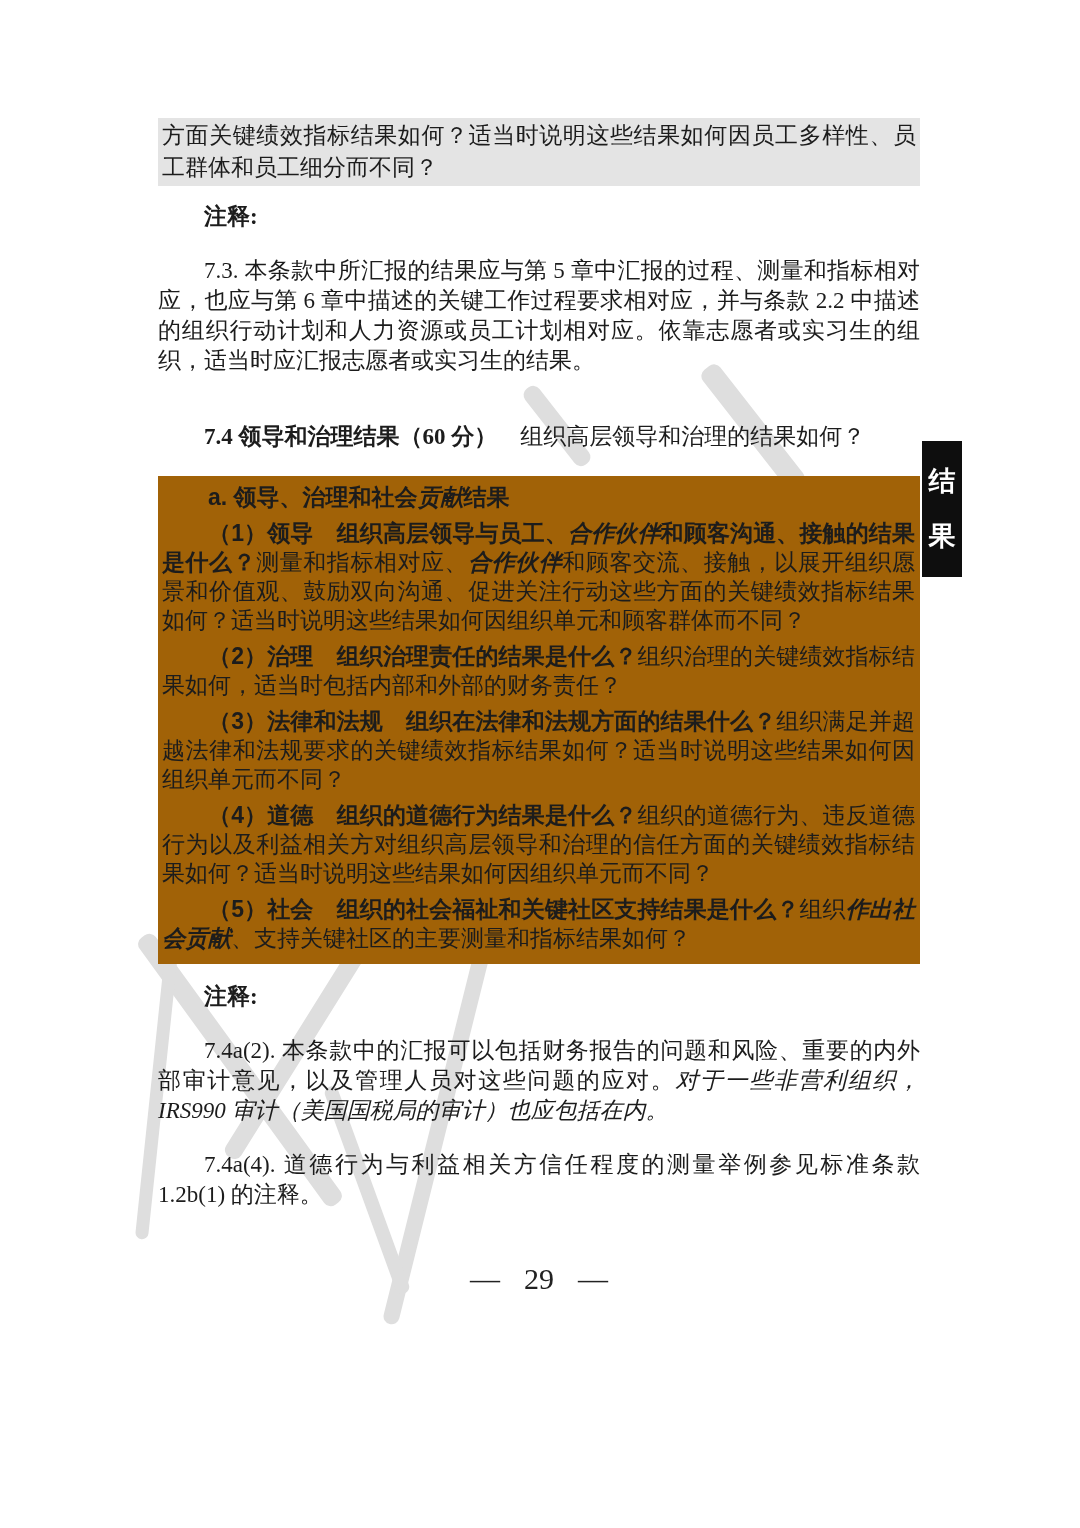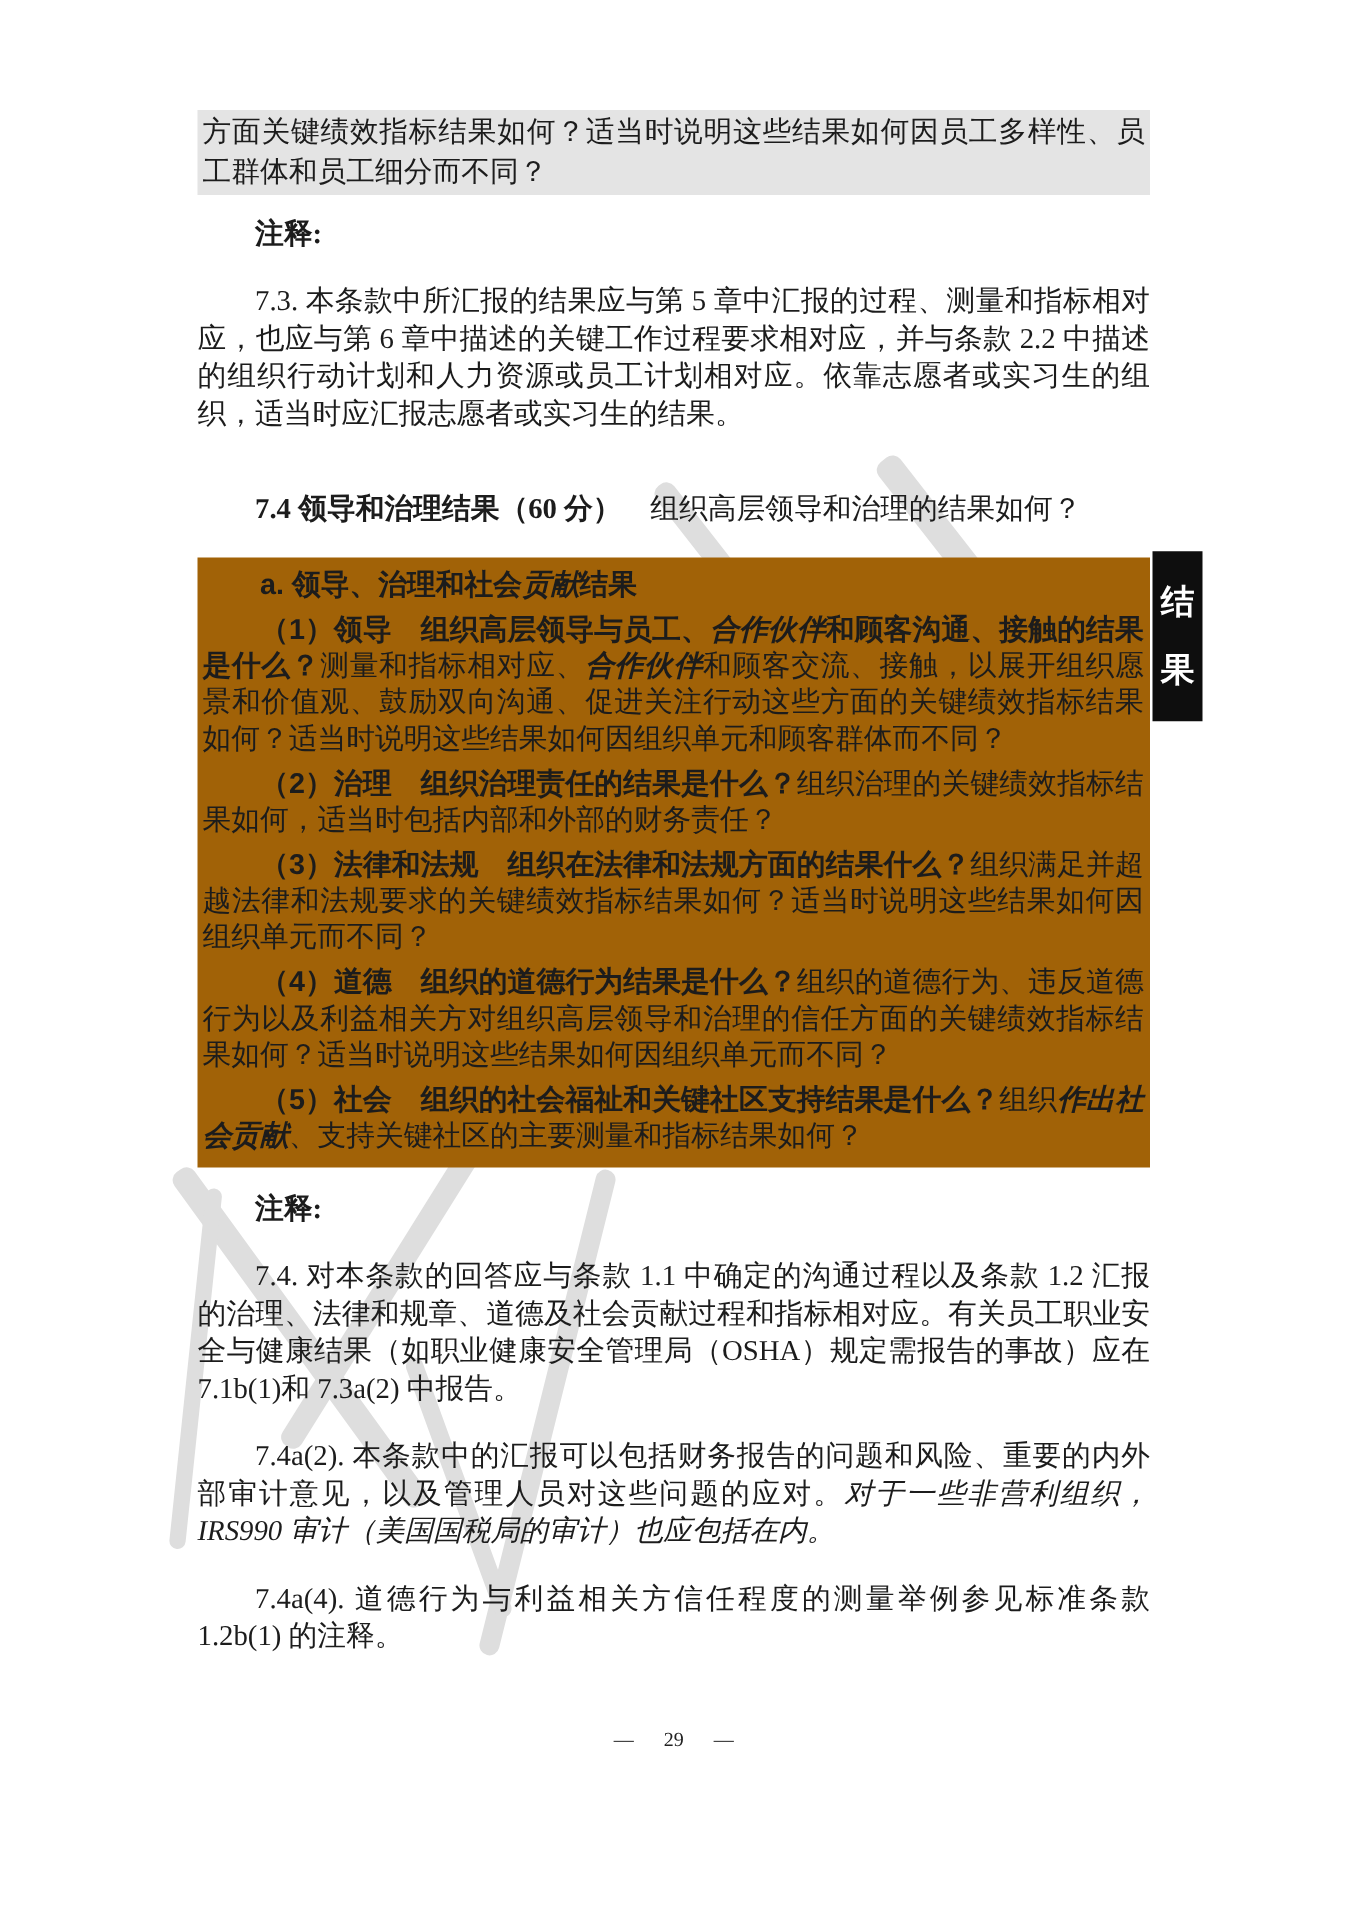--- a/index.html
+++ b/index.html
@@ -23,21 +23,21 @@
   .wm5 { left: 430px; top: 930px; width: 16px; height: 400px; transform: rotate(14deg); }
   .wm6 { left: 150px; top: 950px; width: 13px; height: 290px; transform: rotate(6deg); }
   .wm7 { left: 360px; top: 1080px; width: 14px; height: 220px; transform: rotate(-20deg); }
 
   
   .content {
     position: absolute;
     left: 158px;
     top: 0;
     width: 762px;
-    padding-top: 88px;
+    padding-top: 118px;
     z-index: 1;
     font-size: 23px;
     line-height: 30px;
     text-align: justify;
   }
   p { text-indent: 2em; }
   .hl-top {
     background: #e4e4e4;
     text-indent: 0;
     line-height: 32px;
@@ -55,21 +55,21 @@
   }
   .gray-block .item { margin-top: 7px; }
   .note-label-2 { margin-top: 18px; }
   .b  { font-weight: bold; }
   .bi { font-weight: bold; font-style: italic; font-family: "Liberation Serif", serif; }
   .i  { font-style: italic; }
   .page-number {
     margin-top: 54px;
     text-indent: 0;
     text-align: center;
-    font-size: 16px;
+    font-size: 30px;
     color: #222222;
   }
   .page-number span { margin: 0 12px; }
 
   
   .side-tab {
     position: absolute;
     left: 922px;
     top: 441px;
     width: 40px;
@@ -121,21 +121,20 @@
       <p class="a-heading"><span class="b">a. 领导、治理和社会</span><span class="bi">贡献</span><span class="b">结果</span></p>
       <p class="item"><span class="b">（1）领导　组织高层领导与员工、</span><span class="bi">合作伙伴</span><span class="b">和顾客沟通、接触的结果是什么？</span><span>测量和指标相对应、</span><span class="bi">合作伙伴</span><span>和顾客交流、接触，以展开组织愿景和价值观、鼓励双向沟通、促进关注行动这些方面的关键绩效指标结果如何？适当时说明这些结果如何因组织单元和顾客群体而不同？</span></p>
       <p class="item"><span class="b">（2）治理　组织治理责任的结果是什么？</span><span>组织治理的关键绩效指标结果如何，适当时包括内部和外部的财务责任？</span></p>
       <p class="item"><span class="b">（3）法律和法规　组织在法律和法规方面的结果什么？</span><span>组织满足并超越法律和法规要求的关键绩效指标结果如何？适当时说明这些结果如何因组织单元而不同？</span></p>
       <p class="item"><span class="b">（4）道德　组织的道德行为结果是什么？</span><span>组织的道德行为、违反道德行为以及利益相关方对组织高层领导和治理的信任方面的关键绩效指标结果如何？适当时说明这些结果如何因组织单元而不同？</span></p>
       <p class="item"><span class="b">（5）社会　组织的社会福祉和关键社区支持结果是什么？</span><span>组织</span><span class="bi">作出社会贡献</span><span>、支持关键社区的主要测量和指标结果如何？</span></p>
     </div>
 
     <p class="note-label note-label-2">注释:</p>
 
-    <p class="para">7.4. 对本条款的回答应与条款 1.1 中确定的沟通过程以及条款 1.2 汇报的治理、法律和规章、道德及社会贡献过程和指标相对应。有关员工职业安全与健康结果（如职业健康安全管理局（OSHA）规定需报告的事故）应在 7.1b(1)和 7.3a(2) 中报告。</p>
 
     <p class="para"><span>7.4a(2). 本条款中的汇报可以包括财务报告的问题和风险、重要的内外部审计意见，以及管理人员对这些问题的应对。</span><span class="i">对于一些非营利组织，IRS990 审计（美国国税局的审计）也应包括在内。</span></p>
 
     <p class="para">7.4a(4). 道德行为与利益相关方信任程度的测量举例参见标准条款 1.2b(1) 的注释。</p>
 
 
     <p class="page-number"><span>—</span><span>29</span><span>—</span></p>
 
   </div>
 </div>

